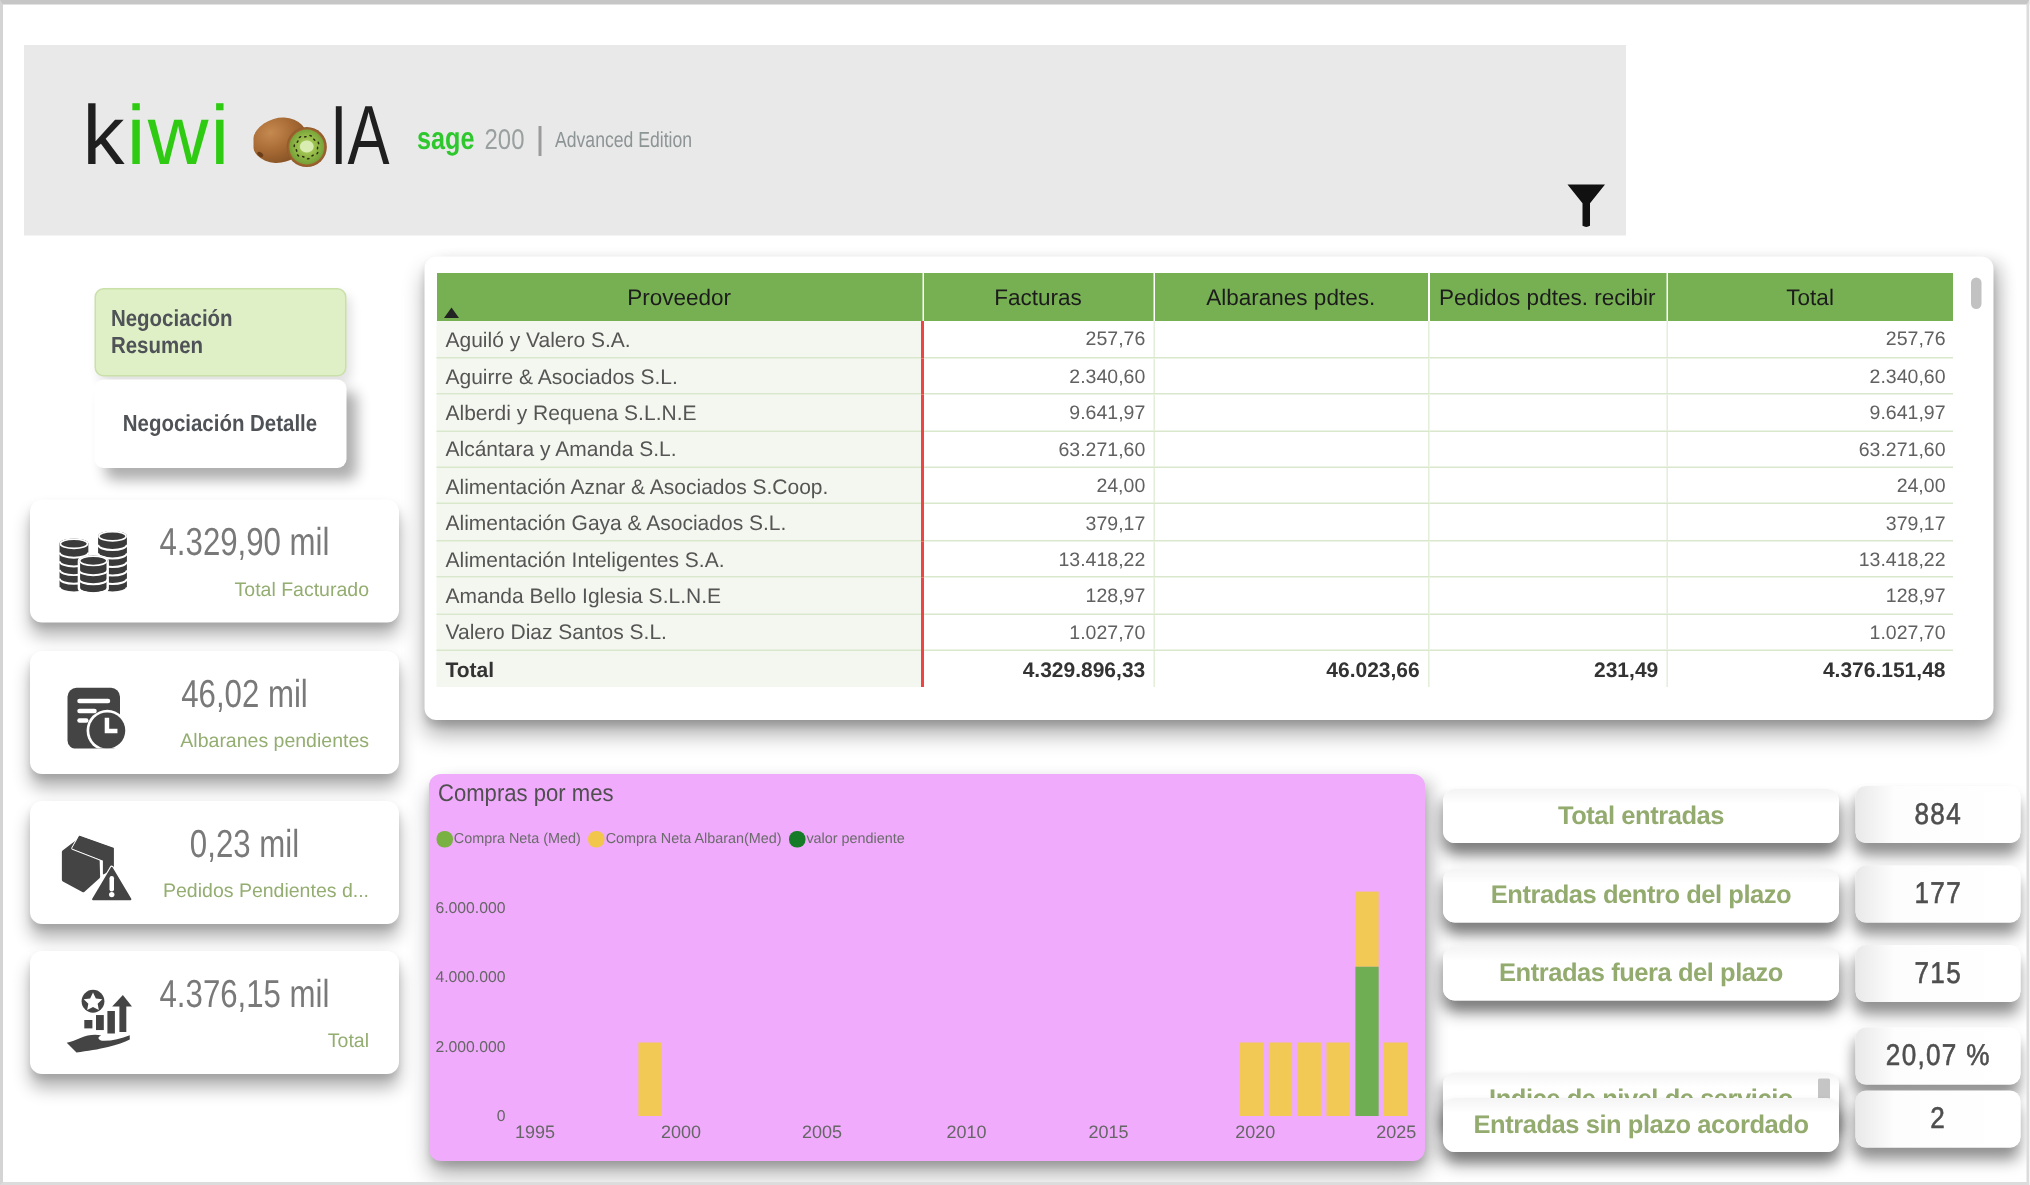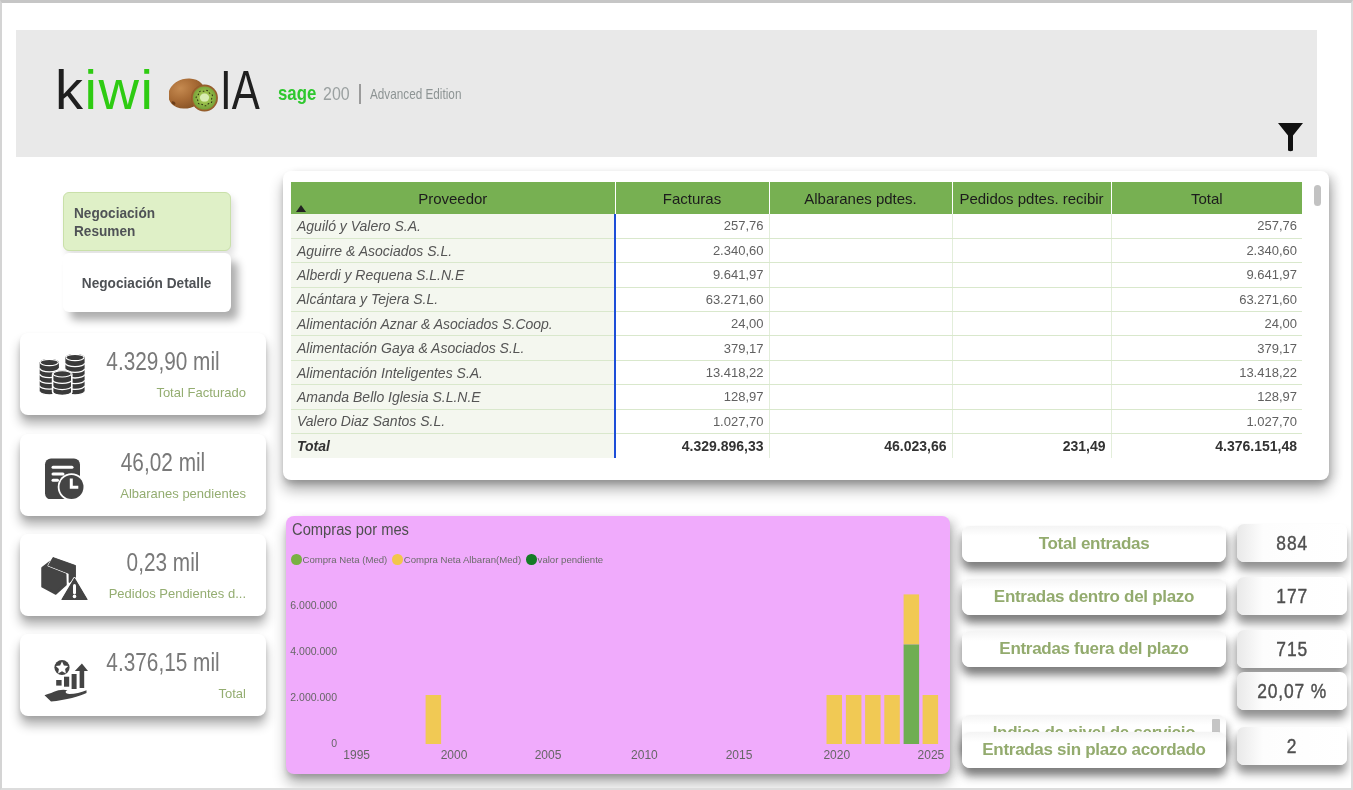--- a/index.html
+++ b/index.html
@@ -10,21 +10,21 @@
   position:relative;
 }
 .frame {
   position:absolute; left:0; top:0; width:1353px; height:790px; z-index:50;
   border-top:3px solid #c6c6c6; border-left:2px solid #d4d4d4;
   border-right:2px solid #dcdcdc; border-bottom:2px solid #dcdcdc;
   pointer-events:none;
 }
 
 .header {
-  position:absolute; left:16px; top:30px; width:1301px; height:127px;
+  position:absolute; left:16px; top:30px; width:1068px; height:127px;
   background:#e9e9e9;
 }
 .g { color:#2ecb12; }
 .filter { position:absolute; right:13px; top:92px; }
 
 .navbtn {
   position:absolute; left:63px; width:168px; height:59px;
   border-radius:6px; display:flex; align-items:center; justify-content:center;
   font-size:15.5px; color:#4f5256; background:#fff;
   box-shadow:7px 8px 9px rgba(0,0,0,0.32);
@@ -52,21 +52,21 @@
   background:#77b052; color:#1c1c1c; font-weight:400; font-size:15px;
   height:32px; text-align:center; border-left:1px solid rgba(255,255,255,0.75); position:relative;
 }
 table.grid th:first-child { border-left:none; }
 table.grid td {
   font-size:13px; color:#616161; height:24.4px; padding:0 5px;
   border-bottom:1px solid #d9e8cc; border-left:1px solid #e3eedb;
   text-align:right; background:#fff;
 }
 table.grid td.name { font-size:14px; border-left:none; padding:0 6px; }
-table.grid td.name { text-align:left; background:#f4f7ef; border-right:2px solid #1d4ed8; color:#555;font-style:italic; }
+table.grid td.name { text-align:left; background:#f4f7ef; border-right:2px solid #ef4444; color:#555; }
 table.grid tr.total td { font-weight:bold; color:#333; border-bottom:none; background:#fff; font-size:14px; }
 table.grid tr.total td.name { background:#f4f7ef; }
 .sorttri { position:absolute; left:5px; bottom:2px; width:0; height:0; border-left:5.5px solid transparent; border-right:5.5px solid transparent; border-bottom:7px solid #222; }
 .scrollpill { position:absolute; right:8px; top:14px; width:7px; height:21px; border-radius:4px; background:#c2c2c2; }
 
 .chartcard {
   position:absolute; left:286px; top:516px; width:664px; height:258px;
   background:#f0abfc; border-radius:8px;
   box-shadow:0 10px 14px rgba(0,0,0,0.28), 0 4px 5px rgba(0,0,0,0.12), 7px 2px 9px rgba(0,0,0,0.10);
 }
@@ -259,21 +259,21 @@
           <td>2.340,60</td>
         </tr>
     <tr>
           <td class="name">Alberdi y Requena S.L.N.E</td>
           <td>9.641,97</td>
           <td></td>
           <td></td>
           <td>9.641,97</td>
         </tr>
     <tr>
-          <td class="name">Alcántara y Tejera S.L.</td>
+          <td class="name">Alcántara y Amanda S.L.</td>
           <td>63.271,60</td>
           <td></td>
           <td></td>
           <td>63.271,60</td>
         </tr>
     <tr>
           <td class="name">Alimentación Aznar &amp; Asociados S.Coop.</td>
           <td>24,00</td>
           <td></td>
           <td></td>
@@ -360,20 +360,20 @@
     </div>
 <div class="rbtn" style="top:63px;">Entradas dentro del plazo</div>
     <div class="rnum" style="top:61px;">
       <span>177</span>
     </div>
 <div class="rbtn" style="top:115px;">Entradas fuera del plazo</div>
     <div class="rnum" style="top:114px;">
       <span>715</span>
     </div>
 <div class="rbtn" style="top:167px;margin-top:32px;">Indice de nivel de servicio<span style="position:absolute;right:6px;top:4px;width:8px;height:19px;background:#c5c5c5;border-radius:1px;"></span></div>
-    <div class="rnum" style="top:156px;">
+    <div class="rnum" style="top:169px;">
       <span>20,07 %</span>
     </div>
 <div class="rbtn" style="top:216px;">Entradas sin plazo acordado</div>
     <div class="rnum" style="top:211px;">
       <span>2</span>
     </div>
 </div>
 
 </body></html>

